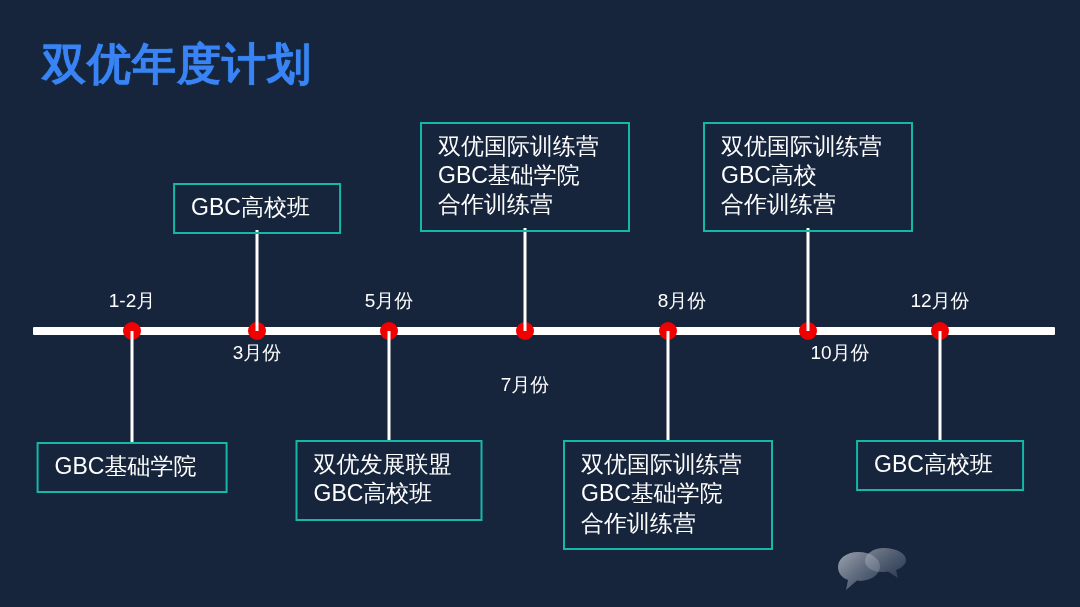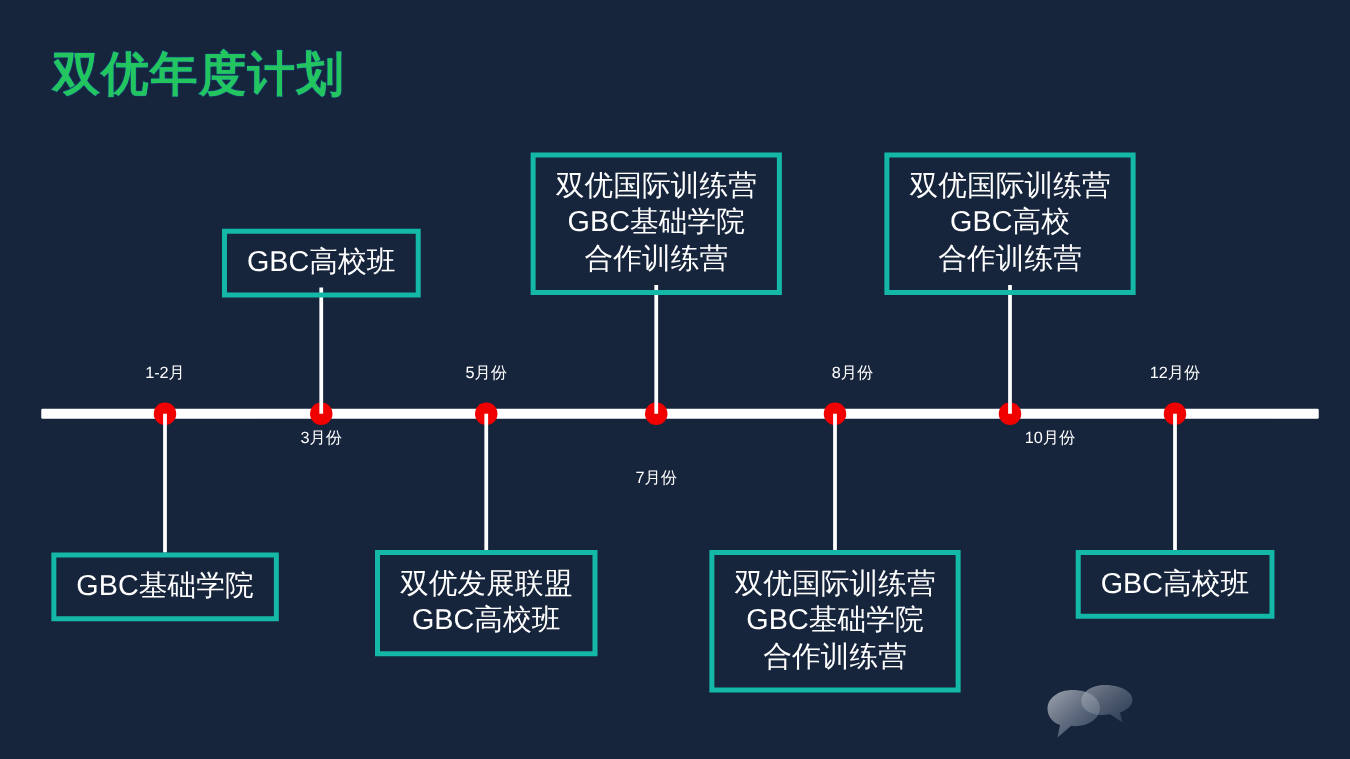--- a/index.html
+++ b/index.html
@@ -19,23 +19,23 @@
     width: 1080px; height: 607px;
     background: #16243c;
     overflow: hidden;
   }
 
   
   #page-title {
     position: absolute;
     left: 42px;
     top: 40px;
-    font-size: 38px;
+    font-size: 44px;
     font-weight: bold;
-    color: #22c55e;
+    color: #3b82f6;
     letter-spacing: 1px;
     line-height: 1.1;
     white-space: nowrap;
     text-shadow: 0 0 1px #1b9dec;
   }
 
   
   #axis-line {
     position: absolute;
     left: 33px;
@@ -53,43 +53,42 @@
     background: #f10000;
     transform: translate(-50%, -50%);
     top: 331px;
   }
 
   
   .month-label {
     position: absolute;
     transform: translateX(-50%);
     color: #ffffff;
-    font-size: 13px;
+    font-size: 19px;
     white-space: nowrap;
     line-height: 1;
   }
   .month-label.above { top: 291px; }
   .month-label.below { top: 343px; }
 
   
   .stem {
     position: absolute;
     width: 3px;
     background: #ffffff;
     transform: translateX(-50%);
   }
 
   
   .event-box {
     position: absolute;
     transform: translateX(-50%);
-    border: 4px solid #14b8a6;
+    border: 2px solid #14b8a6;
     color: #ffffff;
-    text-align: center;
-    padding: 8px 16px 10px 16px;
+    padding: 8px 29px 10px 16px;
     font-size: 23px;
     line-height: 1.28;
     white-space: nowrap;
     background: transparent;
   }
   .event-box .line { display: block; }
 
   
   #watermark {
     position: absolute;

